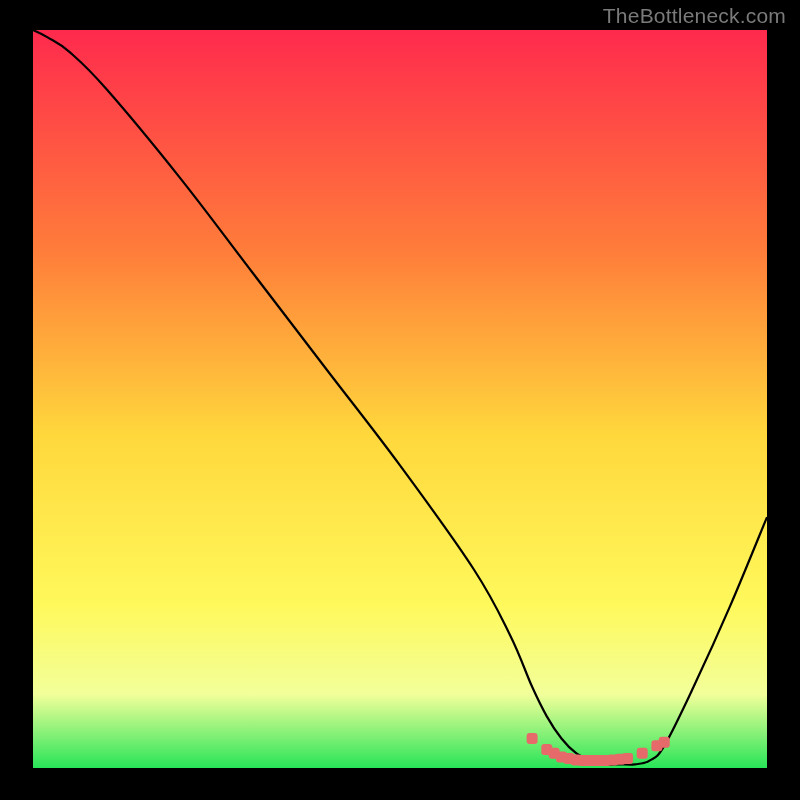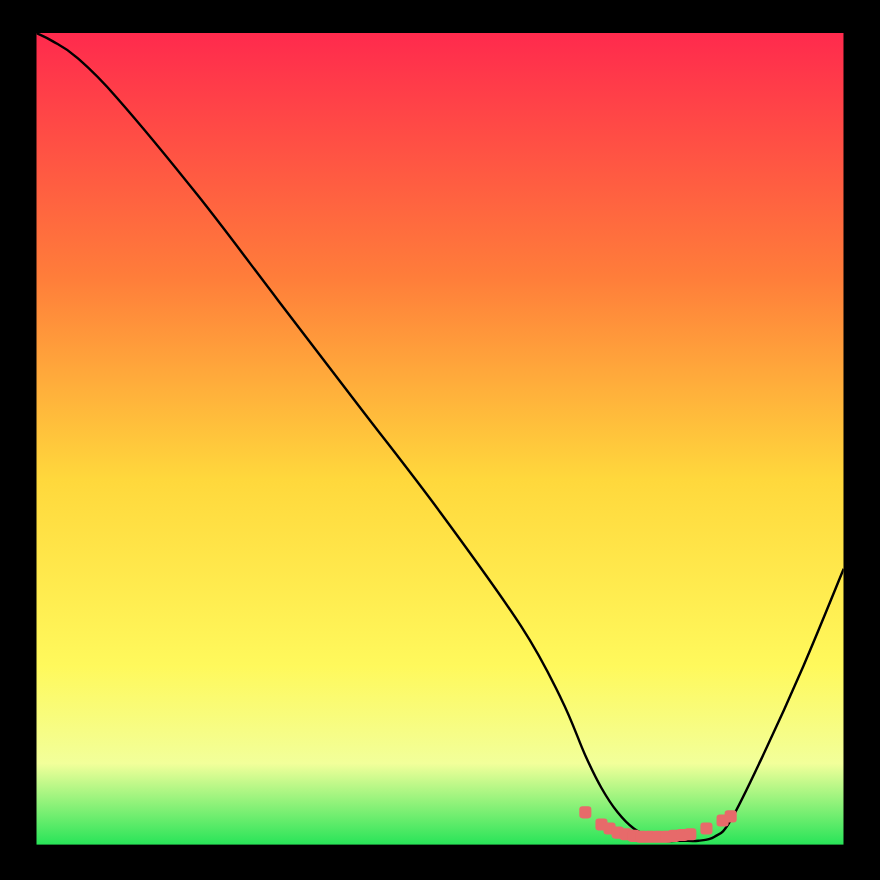--- a/index.html
+++ b/index.html
@@ -39,20 +39,21 @@
   .plot-area svg {
     display: block;
     width: 734px;
     height: 738px;
   }
 </style>
 </head>
 <body>
 
 <div class="frame">
+  <div class="watermark">TheBottleneck.com</div>
 
   <div class="plot-area">
     <svg id="chart-svg" viewBox="0 0 734 738" preserveAspectRatio="none">
       <defs>
         <linearGradient id="bg-grad" x1="0" y1="0" x2="0" y2="1">
             <stop offset="0%" stop-color="#ff2a4d"></stop>
             <stop offset="30%" stop-color="#ff7d3a"></stop>
             <stop offset="55.00000000000001%" stop-color="#ffd83c"></stop>
             <stop offset="78%" stop-color="#fff95c"></stop>
             <stop offset="90%" stop-color="#f2ff9a"></stop>

